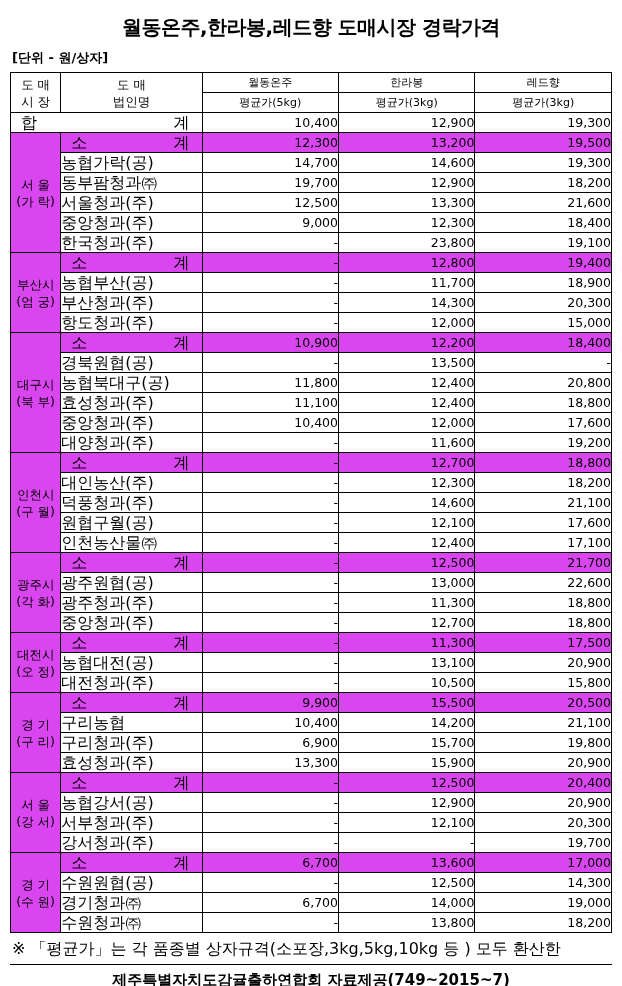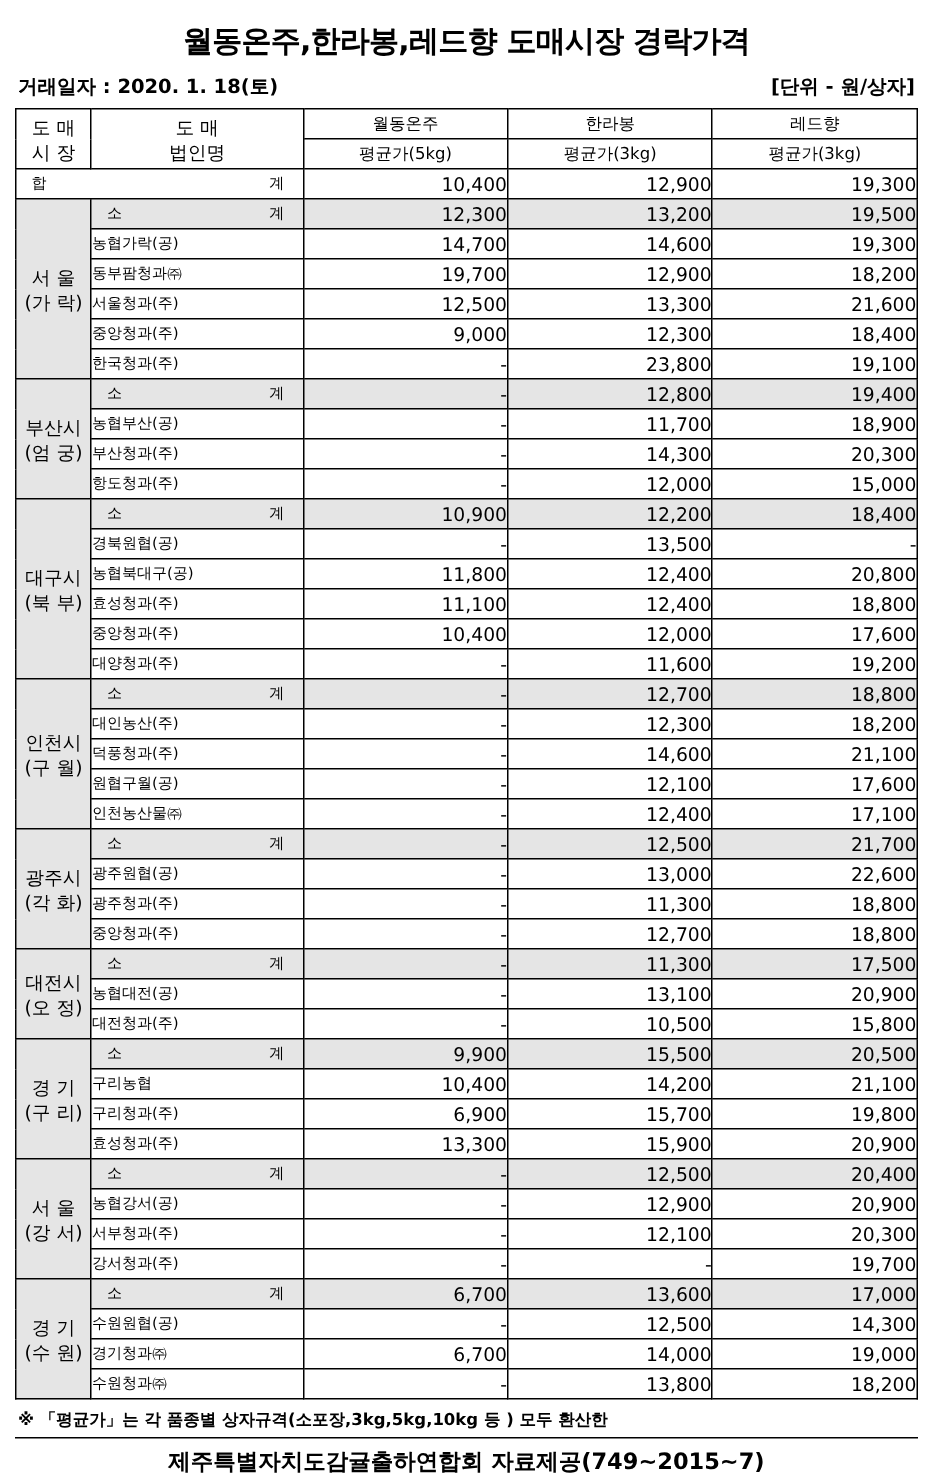--- a/index.html
+++ b/index.html
@@ -62,44 +62,44 @@
     font-size:12.5px;
     white-space:nowrap;
     vertical-align:middle;
   }
   .region .l1{display:block;line-height:17px;}
   .region .l2{display:block;line-height:17px;text-align:center;}
 
   .corp{
     text-align:left;
     padding-left:6px;
-    font-size:10px;
+    font-size:16px;
     white-space:nowrap;
   }
   .corp.spread{
     padding-left:10px;
     padding-right:12px;
     text-align:justify;
     text-align-last:justify;
   }
   .num{
     text-align:right;
     padding-right:8px;
     font-size:12.5px;
     font-variant-numeric:tabular-nums;
   }
-  .sum td{background:#e5e5e5;}
+  .sum td{background:#d946ef;}
   .sum .corp{font-weight:normal;}
   .total td{font-weight:normal;}
   .thick-top td{border-top:2px solid #000;}
   .thick-bottom td{border-bottom:2px solid #000;margin-top:41px;}
 
   .foot1{
-    font-size:11px;
-    font-weight:bold;
+    font-size:16px;
+    font-weight:normal;
     margin:6px 2px 0 2px;
     white-space:nowrap;
   }
   .foot2{
     text-align:center;
     font-size:15px;
     font-weight:bold;
     margin-top:6px;
   }
   .sep{
@@ -107,21 +107,20 @@
   }
 </style>
 </head>
 <body>
 
 <div class="page">
 
   <div class="title">월동온주,한라봉,레드향 도매시장 경락가격</div>
 
   <div class="meta">
-    <span>거래일자 :  2020. 1. 18(토)</span>
     <span class="unit">[단위 - 원/상자]</span>
   </div>
 
   <table class="grid">
     <colgroup>
       <col class="c-region">
         <col class="c-corp">
         <col class="c-v1">
         <col class="c-v2">
         <col class="c-v3">

